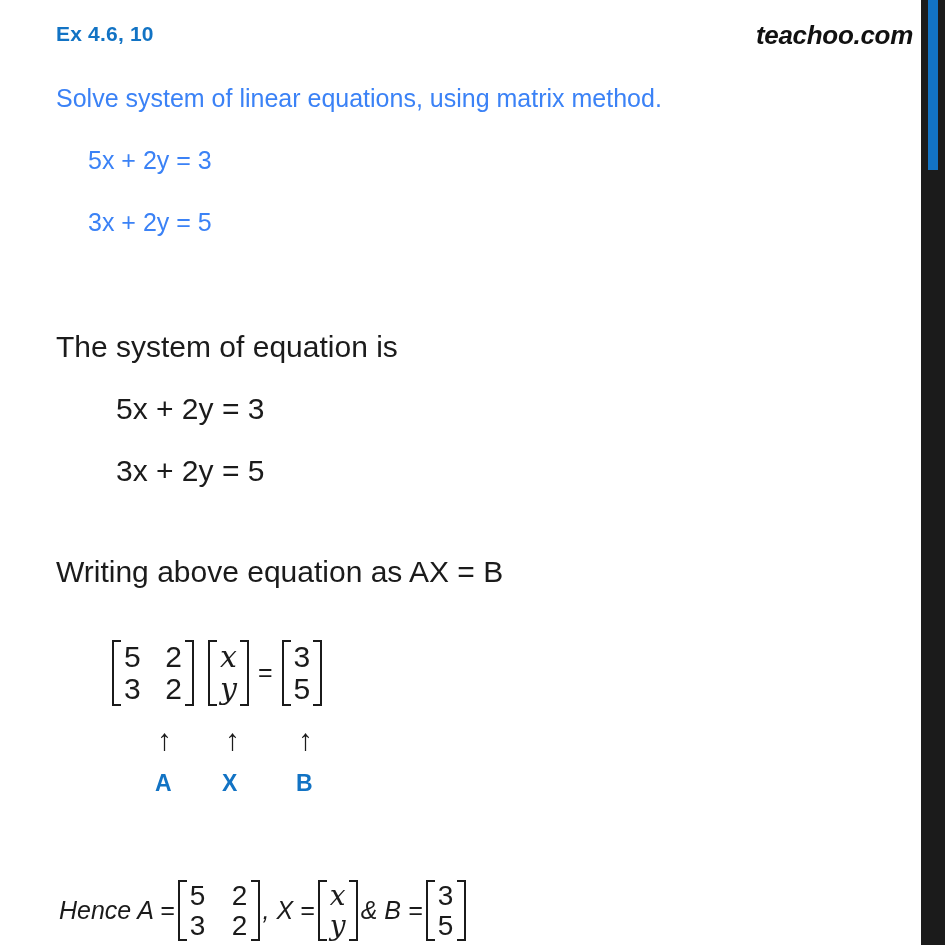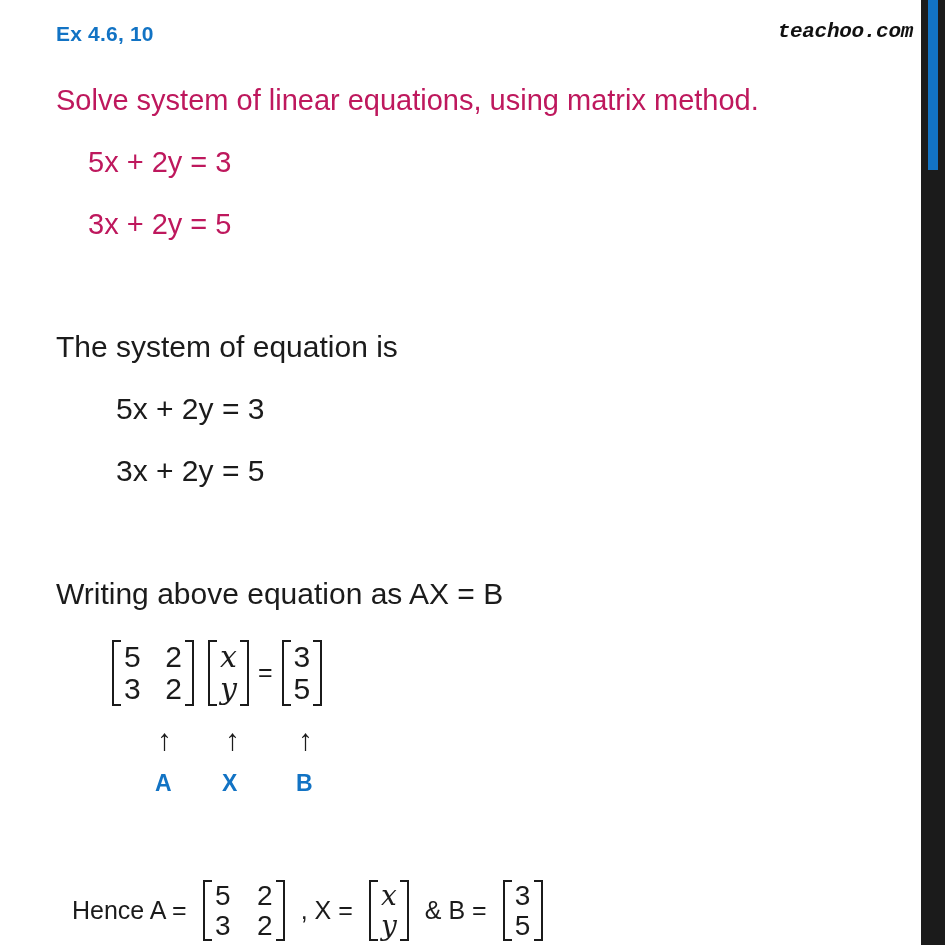--- a/index.html
+++ b/index.html
@@ -50,49 +50,49 @@
     top: 22px;
     font-size: 21px;
     font-weight: bold;
     color: #1273c4;
     letter-spacing: 0.2px;
   }
   .brand {
     position: absolute;
     right: 8px;
     top: 20px;
-    font-family: Liberation Mono, monospace;
+    font-family: Liberation Sans, sans-serif;
     font-style: italic;
     font-weight: bold;
-    font-size: 21px;
+    font-size: 26px;
     color: #111111;
     letter-spacing: -0.3px;
   }
   .q-line {
     position: absolute;
     left: 56px;
-    font-size: 29px;
-    color: #be185d;
+    font-size: 25px;
+    color: #3b82f6;
     white-space: nowrap;
     text-align: center;
   }
   .q-main { top: 84px; }
   .q-eq1 { top: 146px; left: 88px; }
   .q-eq2 { top: 208px; left: 88px; }
 
   .s-line {
     position: absolute;
     font-size: 30px;
     color: #1b1b1b;
     white-space: nowrap;
   }
   .s-sys { left: 56px; top: 330px; }
   .s-eq1 { left: 116px; top: 392px; }
   .s-eq2 { left: 116px; top: 454px; }
-  .s-write { left: 56px; top: 577px; }
+  .s-write { left: 56px; top: 555px; }
   .matrix {
     display: inline-flex;
     align-items: stretch;
     position: relative;
     vertical-align: middle;
   }
   .brk {
     width: 7px;
     border-top: 2px solid #1b1b1b;
     border-bottom: 2px solid #1b1b1b;
@@ -167,21 +167,21 @@
   .hence-row {
     position: absolute;
     left: 56px;
     top: 880px;
     font-size: 25px;
     color: #1b1b1b;
     display: flex;
     align-items: center;
     white-space: nowrap;
   }
-  .hence-row .txt { margin: 0 16px; }
+  .hence-row .txt { margin: 0 3px; font-style: italic; }
   .big-m { font-size: 28px; }
   .wide-cells .mline { min-width: 58px; }
 </style>
 </head>
 <body>
 
 <div class="page">
 
   <div class="right-bar-dark"></div>
   <div class="right-bar-blue"></div>

